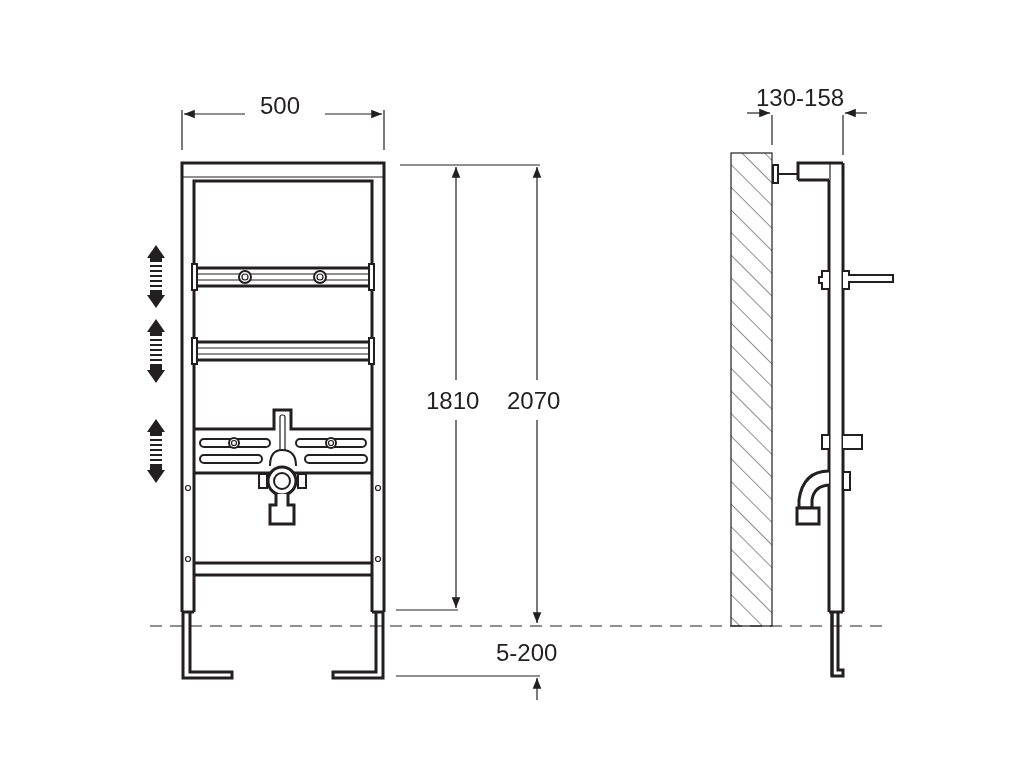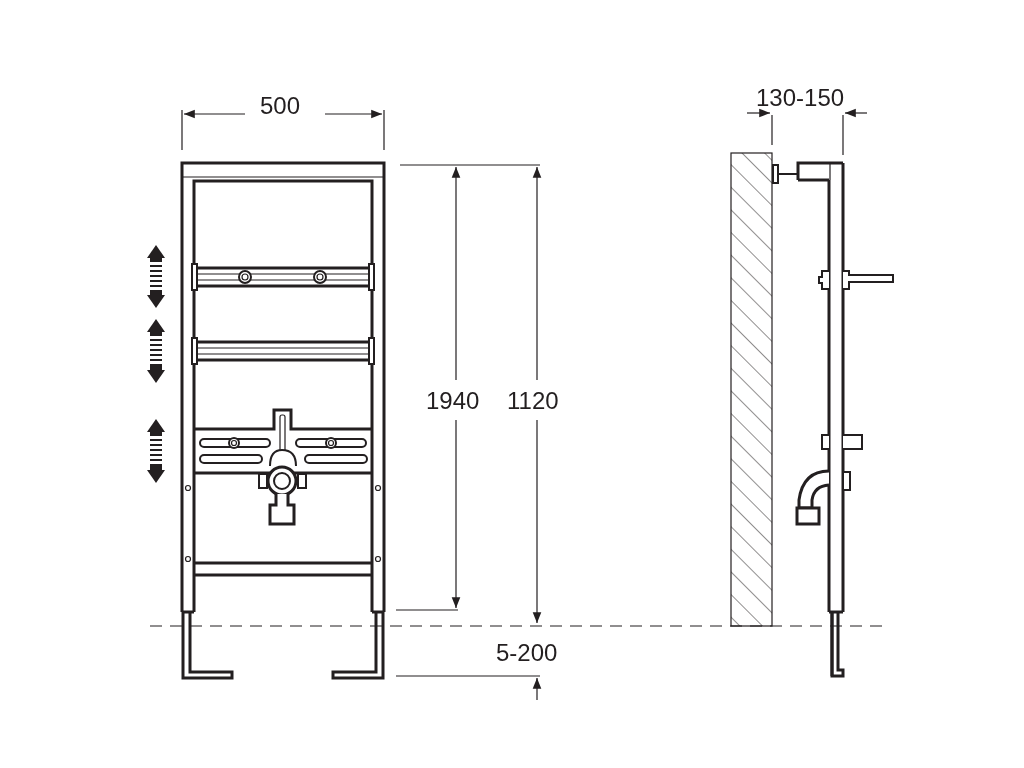--- a/index.html
+++ b/index.html
@@ -194,16 +194,16 @@
     </g>
 
     <g>
       <path class="thick fillw" d="M829,471 Q803,471 799,500 L799,508 L812,508 L812,500 Q814,486 829,485"></path>
       <rect class="thick fillw" x="797" y="508" width="22" height="16"></rect>
     </g>
   </g>
 </svg>
 
 <div class="dim-label" style="left:260px; top:94px;">500</div>
-<div class="dim-label" style="left:426px; top:389px;">1940</div>
-<div class="dim-label" style="left:507px; top:389px;">1120</div>
+<div class="dim-label" style="left:426px; top:389px;">1810</div>
+<div class="dim-label" style="left:507px; top:389px;">2070</div>
 <div class="dim-label" style="left:496px; top:641px;">5-200</div>
-<div class="dim-label" style="left:756px; top:86px;">130-150</div>
+<div class="dim-label" style="left:756px; top:86px;">130-158</div>
 
 </body></html>

